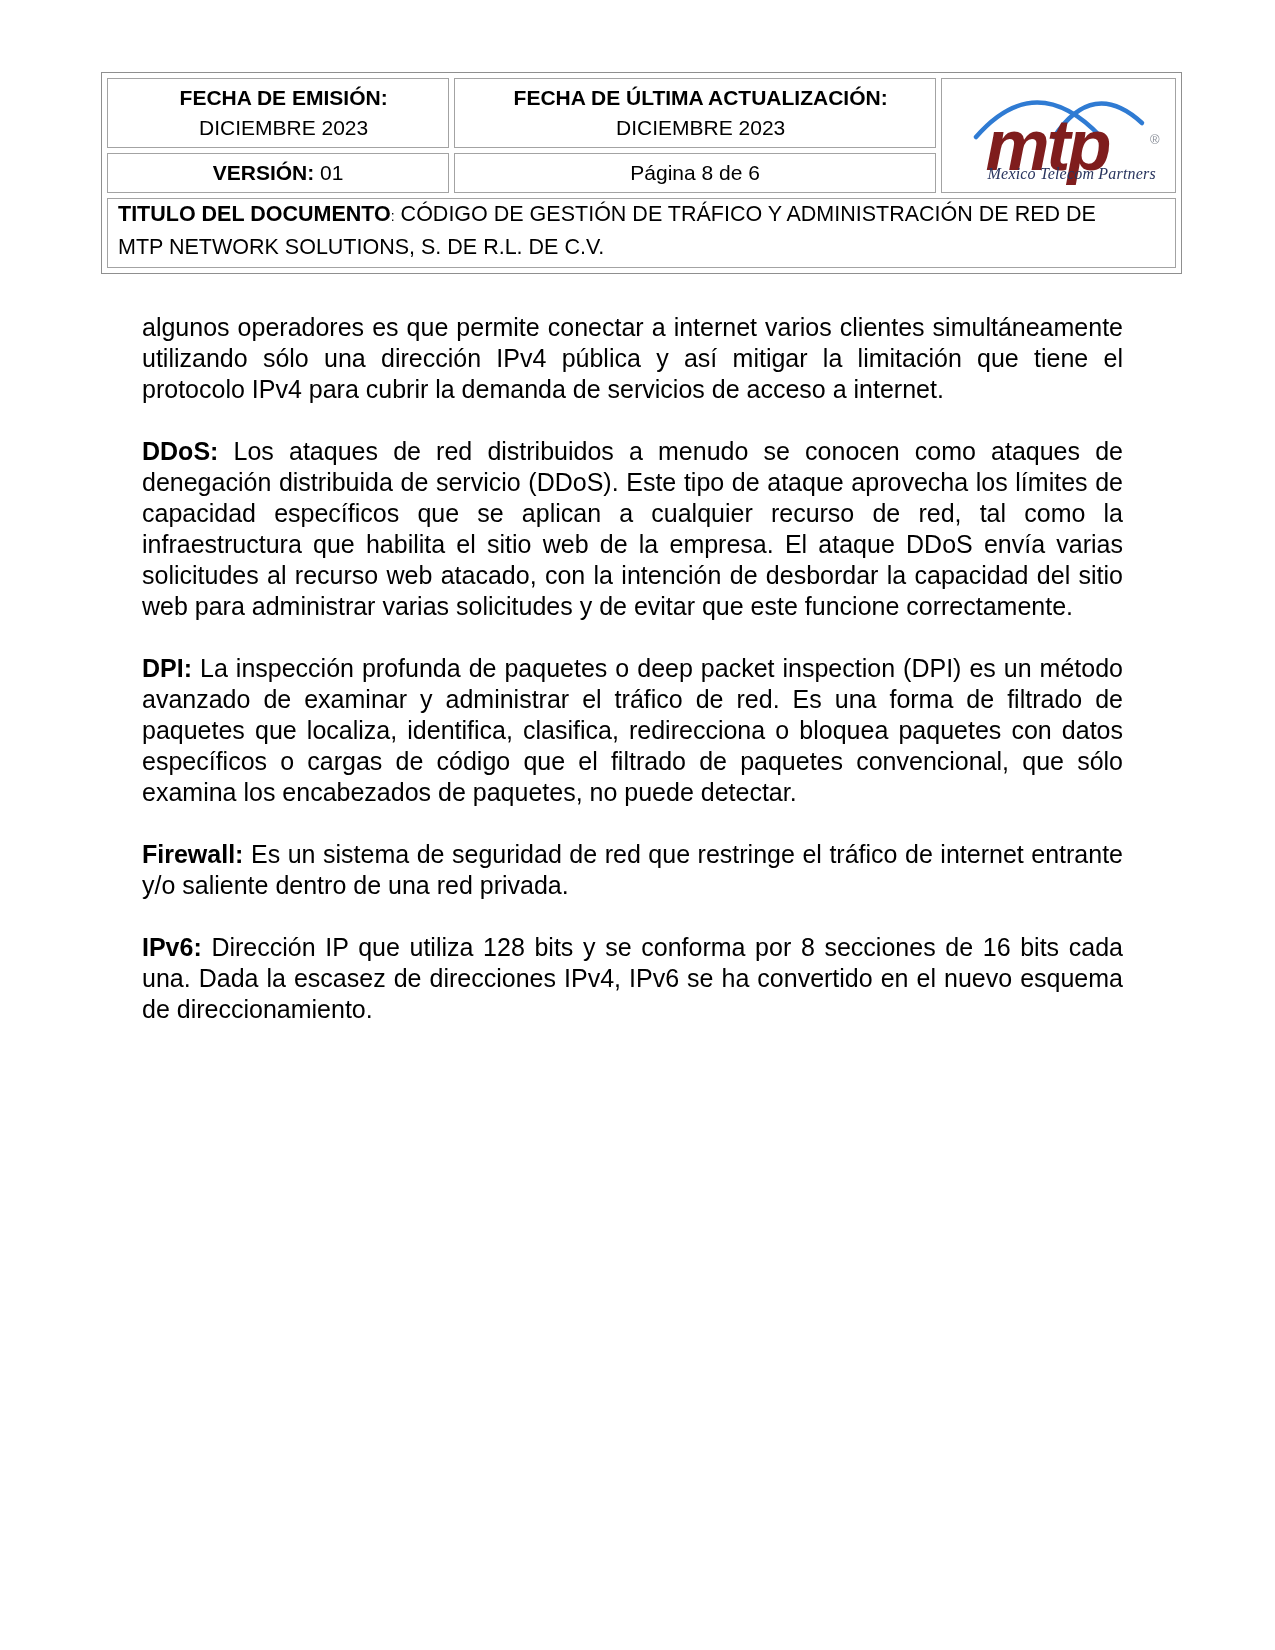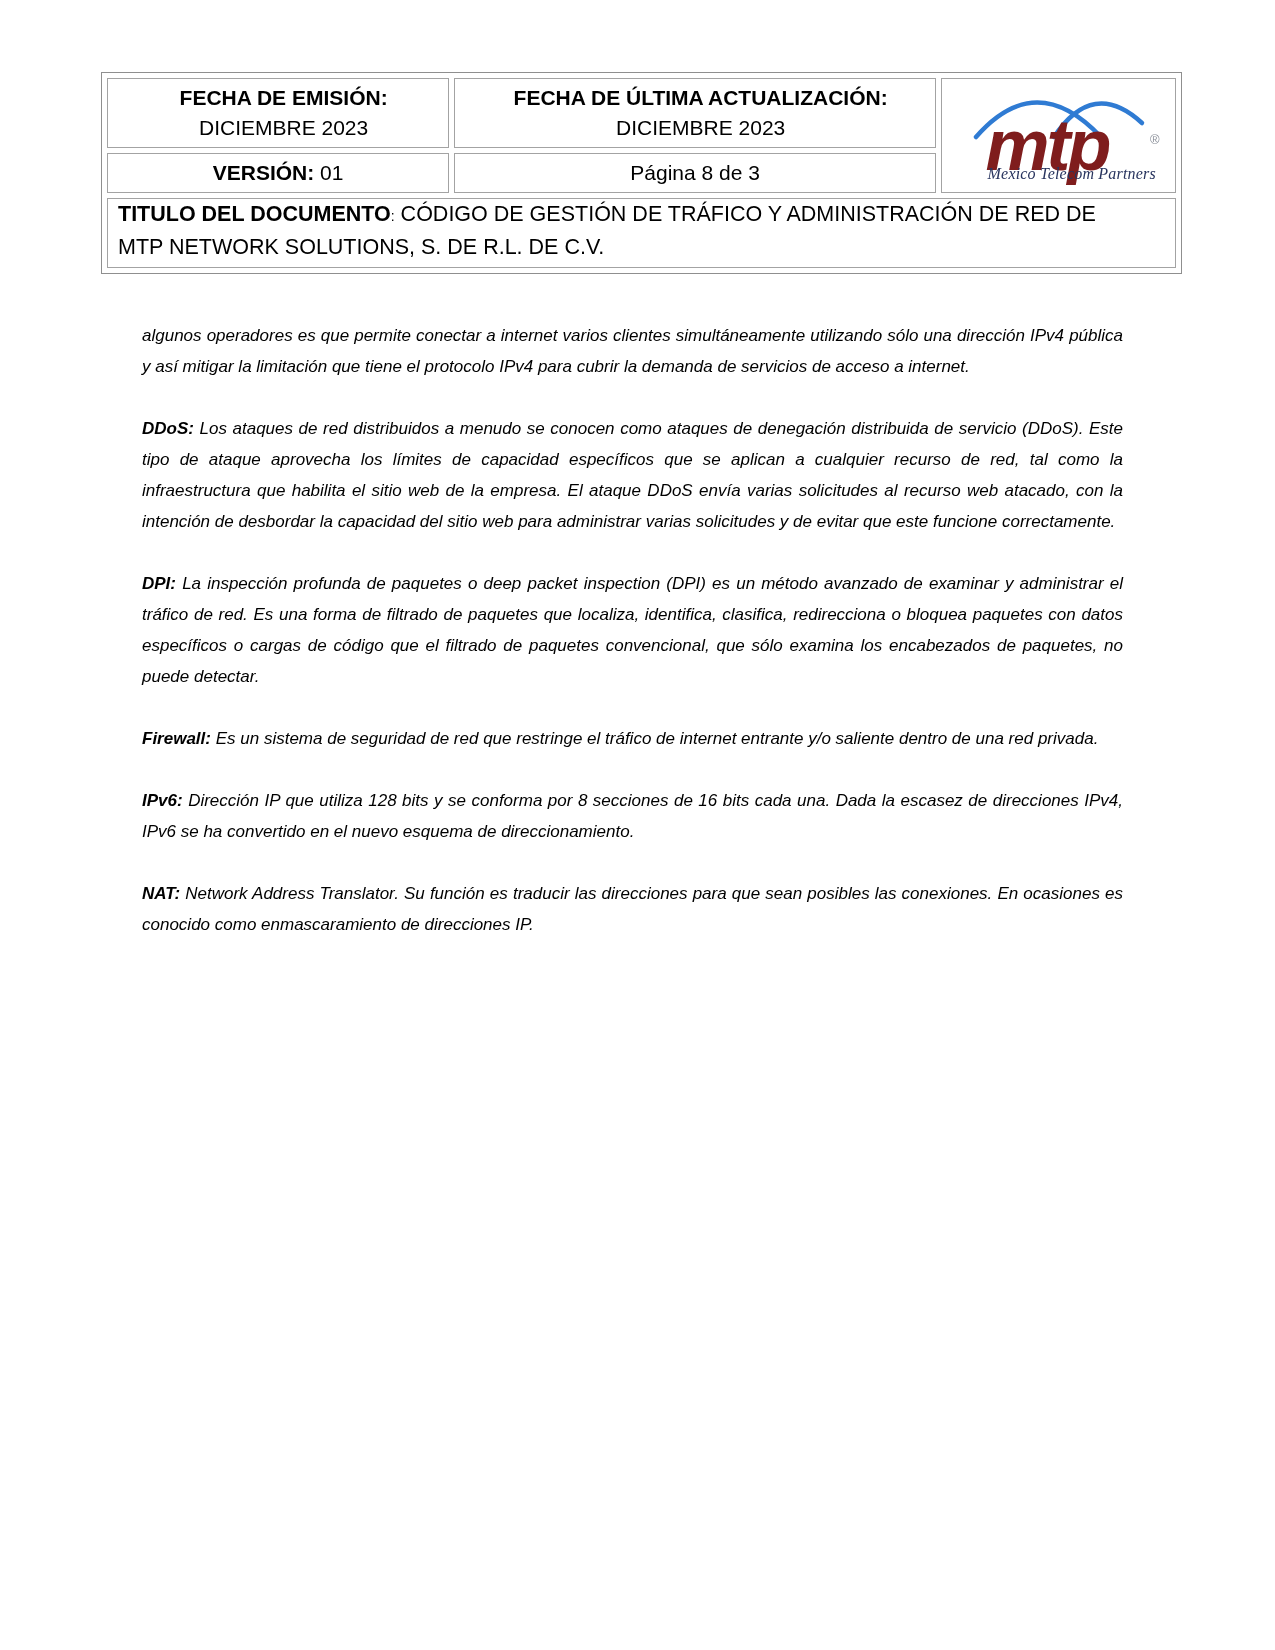--- a/index.html
+++ b/index.html
@@ -76,26 +76,25 @@
     letter-spacing: 0.2px;
     color: #2b3c66;
     white-space: nowrap;
     font-family: Liberation Serif, serif;
   }
 
   
   .body-text {
     position: absolute;
     left: 142px;
-    top: 320px;
+    top: 312px;
     width: 981px;
-    font-size: 17px;
+    font-size: 25px;
     line-height: 31px;
     text-align: justify;
-    font-style: italic;
   }
   .body-text p { margin: 0 0 31px 0; }
   .body-text p:last-child { margin-bottom: 0; }
   .lead { font-weight: bold; }
 </style>
 </head>
 <body>
 
 <div class="page">
 
@@ -126,33 +125,32 @@
             <div class="tagline" style="color: rgb(40, 52, 94);">Mexico Telecom Partners</div>
           </div>
         </td>
       </tr>
       <tr>
         <td class="cell center r2">
           <span class="bold">VERSIÓN:</span>
           <span>01</span>
         </td>
         <td class="cell center r2">
-          <span>Página 8 de 3</span>
+          <span>Página 8 de 6</span>
         </td>
       </tr>
       <tr>
         <td class="cell title-cell" colspan="3">
           <div class="title-wrap"><span class="bold">TITULO DEL DOCUMENTO</span><span class="title-sep">:</span> <span>CÓDIGO DE GESTIÓN DE TRÁFICO Y ADMINISTRACIÓN DE RED DE MTP NETWORK SOLUTIONS, S. DE R.L. DE C.V.</span></div>
         </td>
       </tr>
     </tbody>
   </table>
 
   <div class="body-text">
     <p><span class="lead"></span><span>algunos operadores es que permite conectar a internet varios clientes simultáneamente utilizando sólo una dirección IPv4 pública y así mitigar la limitación que tiene el protocolo IPv4 para cubrir la demanda de servicios de acceso a internet.</span></p>
     <p><span class="lead">DDoS:</span> <span>Los ataques de red distribuidos a menudo se conocen como ataques de denegación distribuida de servicio (DDoS). Este tipo de ataque aprovecha los límites de capacidad específicos que se aplican a cualquier recurso de red, tal como la infraestructura que habilita el sitio web de la empresa. El ataque DDoS envía varias solicitudes al recurso web atacado, con la intención de desbordar la capacidad del sitio web para administrar varias solicitudes y de evitar que este funcione correctamente.</span></p>
     <p><span class="lead">DPI:</span> <span>La inspección profunda de paquetes o deep packet inspection (DPI) es un método avanzado de examinar y administrar el tráfico de red. Es una forma de filtrado de paquetes que localiza, identifica, clasifica, redirecciona o bloquea paquetes con datos específicos o cargas de código que el filtrado de paquetes convencional, que sólo examina los encabezados de paquetes, no puede detectar.</span></p>
     <p><span class="lead">Firewall:</span> <span>Es un sistema de seguridad de red que restringe el tráfico de internet entrante y/o saliente dentro de una red privada.</span></p>
     <p><span class="lead">IPv6:</span> <span>Dirección IP que utiliza 128 bits y se conforma por 8 secciones de 16 bits cada una. Dada la escasez de direcciones IPv4, IPv6 se ha convertido en el nuevo esquema de direccionamiento.</span></p>
-    <p><span class="lead">NAT:</span> <span>Network Address Translator. Su función es traducir las direcciones para que sean posibles las conexiones. En ocasiones es conocido como enmascaramiento de direcciones IP.</span></p>
   </div>
 
 </div>
 
 </body></html>

